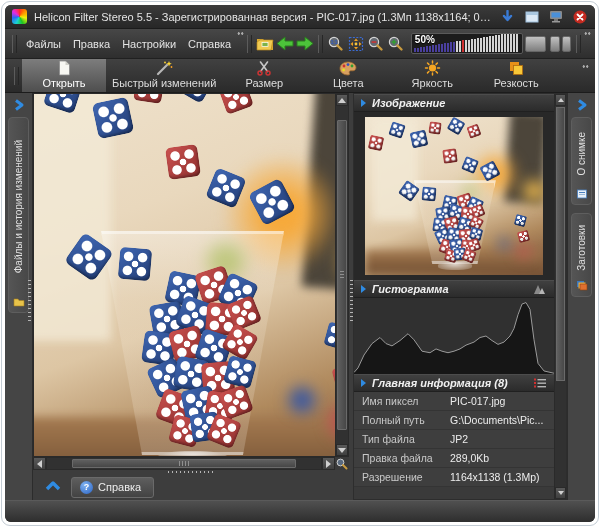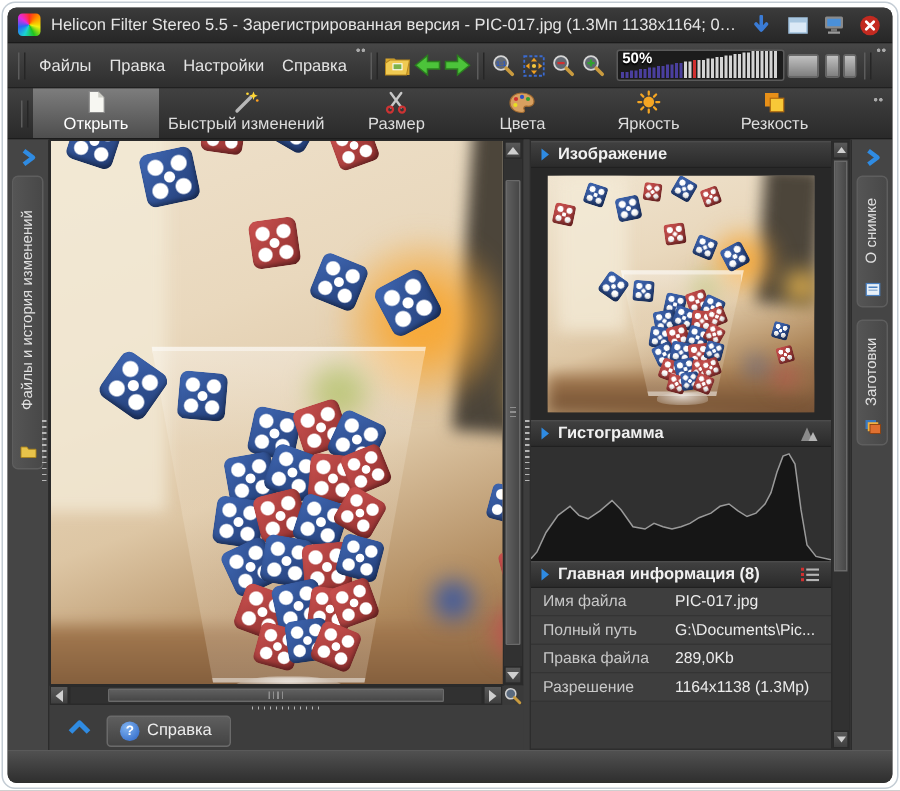--- a/index.html
+++ b/index.html
@@ -92,21 +92,21 @@
   #splitter .dot-handle-v{right:0;}
 
   
   #right-panel{width:214px;flex:0 0 214px;background:#3a3a3a;border:1px solid #2d2d2d;display:flex;flex-direction:column;min-height:0;}
   #rp-header{height:20px;flex:0 0 20px;background:linear-gradient(#4a4a4a,#333);display:flex;align-items:center;
     padding-left:8px;color:#fff;font-size:11px;font-weight:bold;border-bottom:1px solid #262626;}
   #rp-body{flex:1;display:flex;min-height:0;}
   #rp-content{flex:1;display:flex;flex-direction:column;min-width:0;overflow:hidden;}
   .sec-header{height:18px;flex:0 0 18px;background:linear-gradient(#404040,#2b2b2b);border-top:1px solid #4c4c4c;
     border-bottom:1px solid #202020;display:flex;align-items:center;gap:6px;padding:0 7px;color:#f0f0f0;
-    font-size:11px;font-weight:bold;}
+    font-size:11px;font-style:italic;font-weight:bold;}
   .play{width:0;height:0;border-left:5px solid #2f8be2;border-top:4px solid transparent;border-bottom:4px solid transparent;}
   .sec-sp{flex:1;}
   #thumb-area{height:168px;flex:0 0 168px;background:#282828;display:flex;align-items:center;justify-content:center;}
   #thumb-photo{width:178px;height:158px;position:relative;overflow:hidden;}
   #histogram{height:76px;flex:0 0 76px;background:#303030;position:relative;}
   #histogram svg{position:absolute;inset:0;width:100%;height:100%;}
   .inforow{height:19px;flex:0 0 19px;display:flex;align-items:center;background:#3e3e3e;border-bottom:1px solid #343434;
     font-size:10.5px;padding-left:8px;}
   .inforow .lbl{flex:1;color:#c8c8c8;}
   .inforow .val{width:104px;flex:0 0 104px;color:#ececec;white-space:nowrap;overflow:hidden;}
@@ -547,26 +547,30 @@
                   <rect x="1" y="1.5" width="2" height="2" fill="#d03030"></rect>
                   <rect x="1" y="5" width="2" height="2" fill="#d03030"></rect>
                   <rect x="1" y="8.5" width="2" height="2" fill="#d03030"></rect>
                   <rect x="4.5" y="2" width="8.5" height="1.4" fill="#b5b5b5"></rect>
                   <rect x="4.5" y="5.5" width="8.5" height="1.4" fill="#b5b5b5"></rect>
                   <rect x="4.5" y="9" width="8.5" height="1.4" fill="#b5b5b5"></rect>
                 </svg>
           </div>
           <div id="file-info-rows">
                 <div class="inforow">
-                  <span class="lbl">Имя файла</span>
+                  <span class="lbl">Имя пиксел</span>
                   <span class="val">PIC-017.jpg</span>
                 </div>
                 <div class="inforow">
                   <span class="lbl">Полный путь</span>
                   <span class="val">G:\Documents\Pic...</span>
+                </div>
+                <div class="inforow">
+                  <span class="lbl">Тип файла</span>
+                  <span class="val">JP2</span>
                 </div>
                 <div class="inforow">
                   <span class="lbl">Правка файла</span>
                   <span class="val">289,0Kb</span>
                 </div>
                 <div class="inforow">
                   <span class="lbl">Разрешение</span>
                   <span class="val">1164x1138 (1.3Mp)</span>
                 </div>
               </div>

